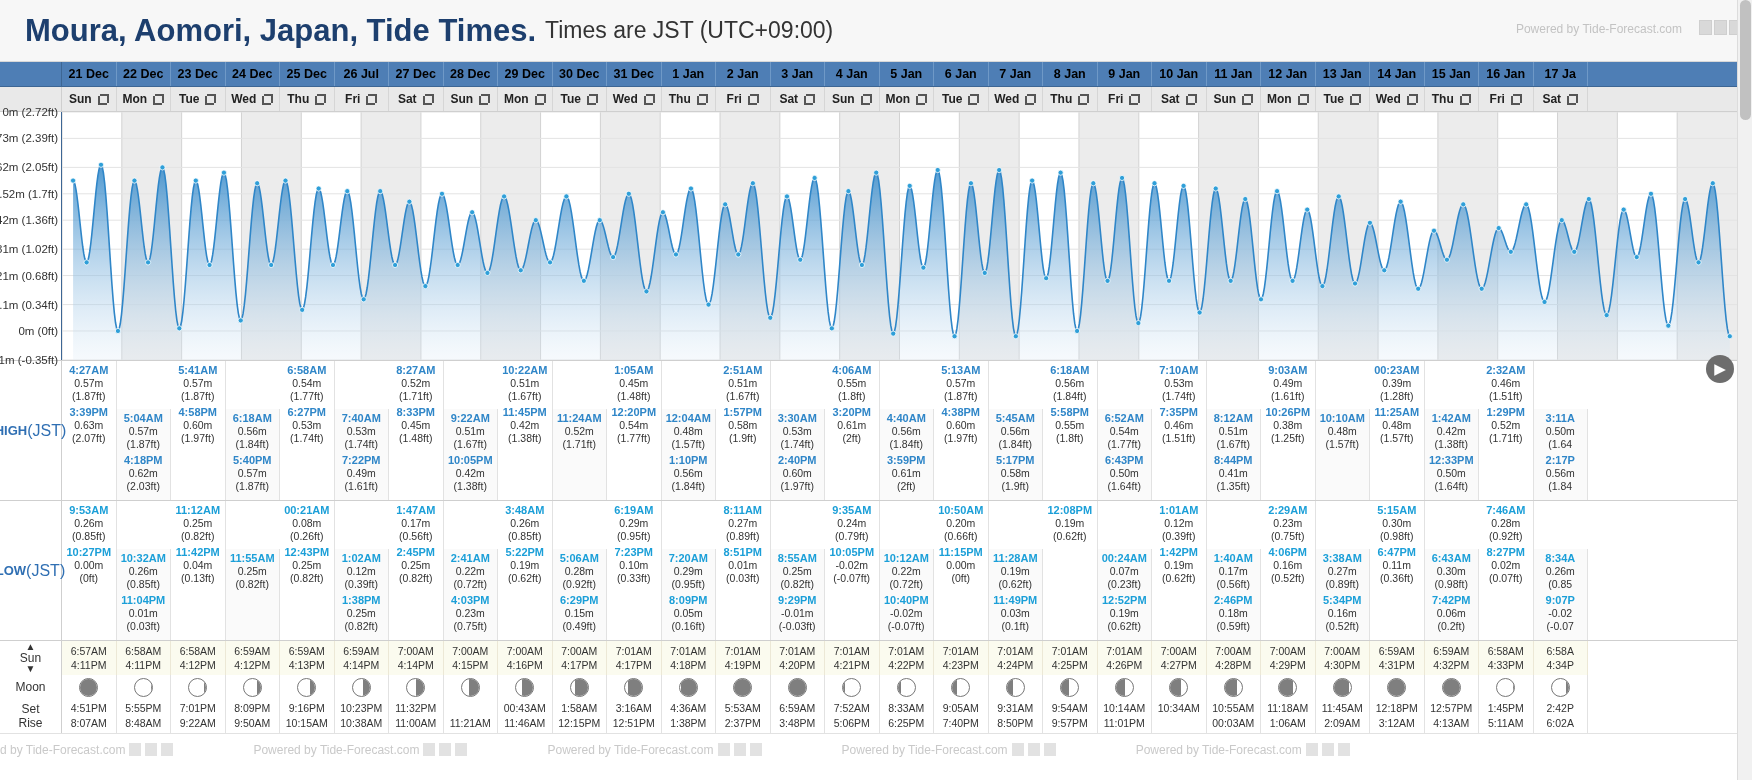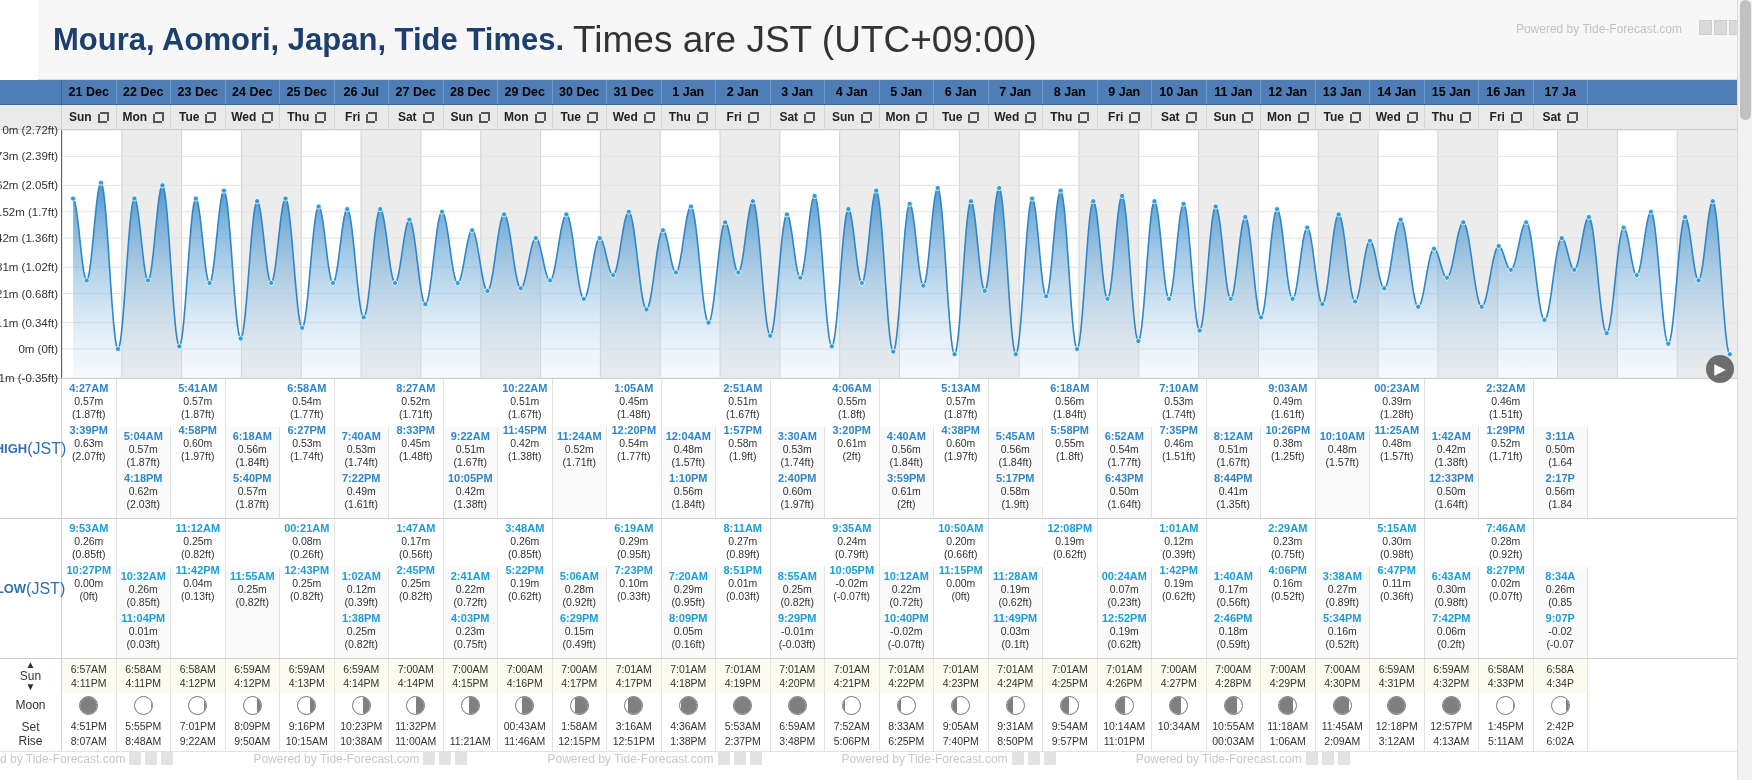--- a/index.html
+++ b/index.html
@@ -7,33 +7,32 @@
     margin: 0; padding: 0;
     width: 1752px; height: 780px;
     overflow: hidden;
     background: #ffffff;
     font-family: "Liberation Sans", sans-serif;
   }
   #app { position: relative; width: 1752px; height: 780px; overflow: hidden; }
 
   
   .header {
-    height: 80px;
+    height: 62px;
     background: #f7f7f7;
     border-bottom: 1px solid #d8d8d8;
     display: flex; align-items: center;
-    padding-left: 15px;
+    padding-left: 25px;
     position: relative;
-    margin-left: 38px;
   }
   .title-main {
     font-size: 31px; font-weight: bold; color: #1d3f6e; white-space: nowrap;
   }
   .title-sub {
-    font-size: 37px; color: #333; margin-left: 9px; white-space: nowrap;
+    font-size: 23px; color: #333; margin-left: 9px; white-space: nowrap;
   }
   .powered-hdr {
     position: absolute; right: 70px; top: 22px;
     font-size: 12px; color: #c3c3c3; white-space: nowrap;
   }
   .hdr-boxes { position: absolute; right: 10px; top: 20px; display: flex; gap: 2px; }
   .hdr-boxes i {
     display: block; width: 13px; height: 15px;
     background: #d9d9d9; border: 1px solid #cfcfcf;
   }
@@ -134,21 +133,21 @@
     text-align: center; font-size: 10.5px; color: #333; line-height: 1.35; padding: 2px 0 3px;
   }
   .moon {
     width: 19px; height: 19px; border-radius: 50%;
     border: 1px solid #777; position: relative; overflow: hidden; background: #fff;
   }
   .moon .lit { position: absolute; top: 0; bottom: 0; background: #7f7f7f; }
 
   
   .footer {
-    display: flex; align-items: flex-start; height: 24px;
+    display: flex; align-items: flex-end; height: 24px;
     font-size: 12px; color: #c9c9c9; border-top: 1px solid #e2e2e2;
     background: #fff; overflow: hidden; white-space: nowrap;
   }
   .footer .unit { display: flex; align-items: center; gap: 4px; margin-right: 80px; }
   .footer .unit i { width: 12px; height: 13px; background: #e2e2e2; display:inline-block; }
 
   
   .vscroll {
     position: absolute; top: 0; right: 0; width: 15px; height: 780px;
     background: #f1f1f1; border-left: 1px solid #dcdcdc;

